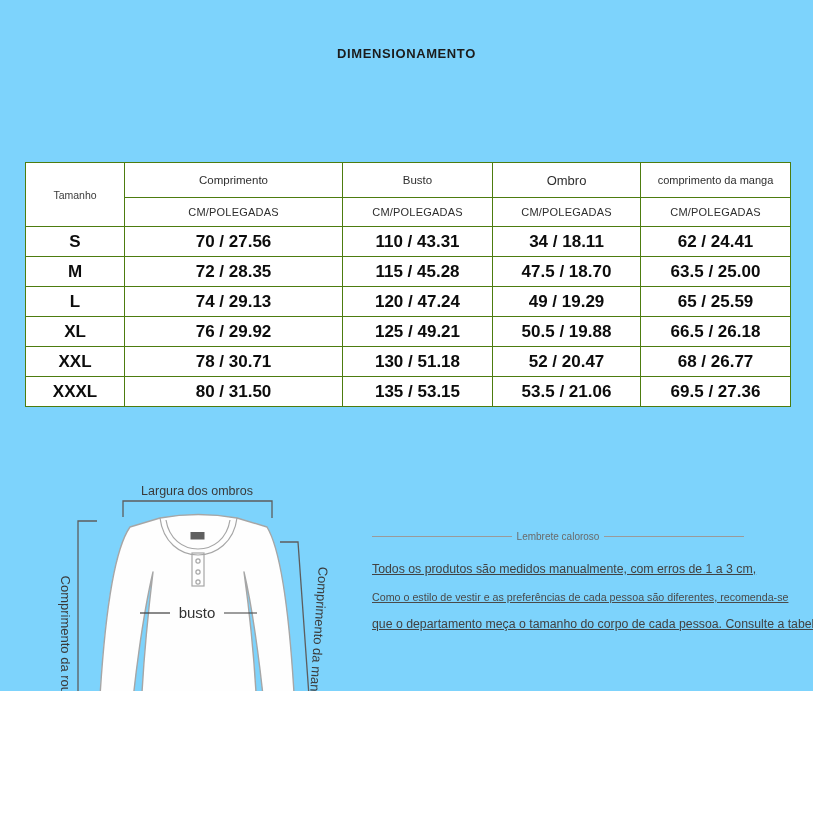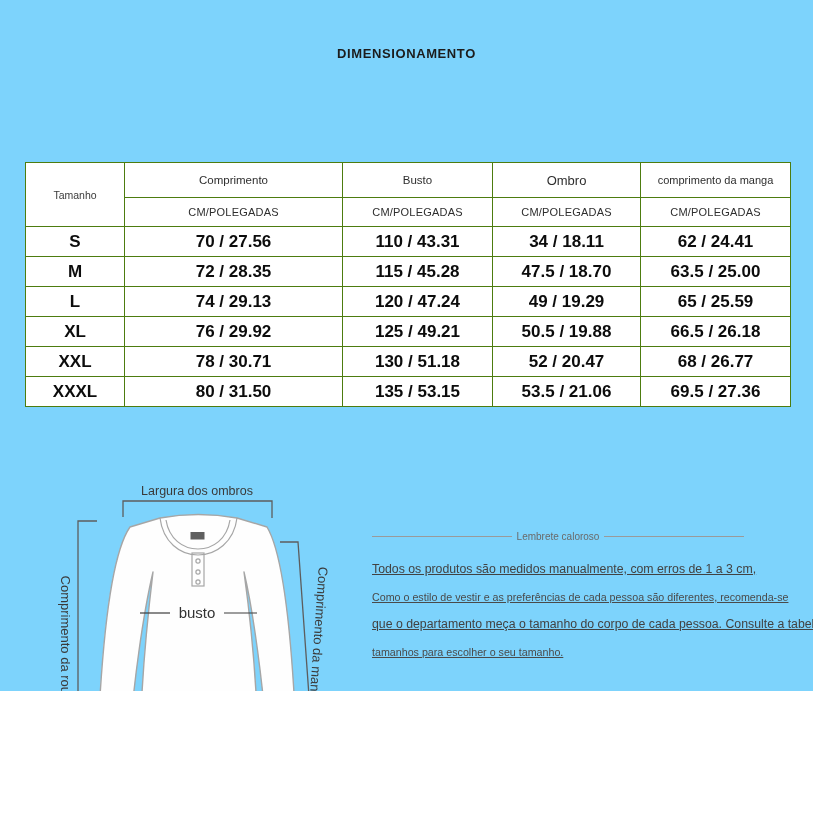--- a/index.html
+++ b/index.html
@@ -160,16 +160,15 @@
 
   <div class="reminder">
     <div class="reminder-head">
       <span class="rule"></span>
       <span class="reminder-title">Lembrete caloroso</span>
       <span class="rule"></span>
     </div>
     <p class="sz-lg">Todos os produtos são medidos manualmente, com erros de 1 a 3 cm,</p>
     <p class="sz-sm">Como o estilo de vestir e as preferências de cada pessoa são diferentes, recomenda-se</p>
     <p class="sz-lg">que o departamento meça o tamanho do corpo de cada pessoa. Consulte a tabela de</p>
-    <p class="sz-sm">tamanhos para escolher o seu tamanho.</p>
   </div>
 
 </div>
 
 </body></html>

